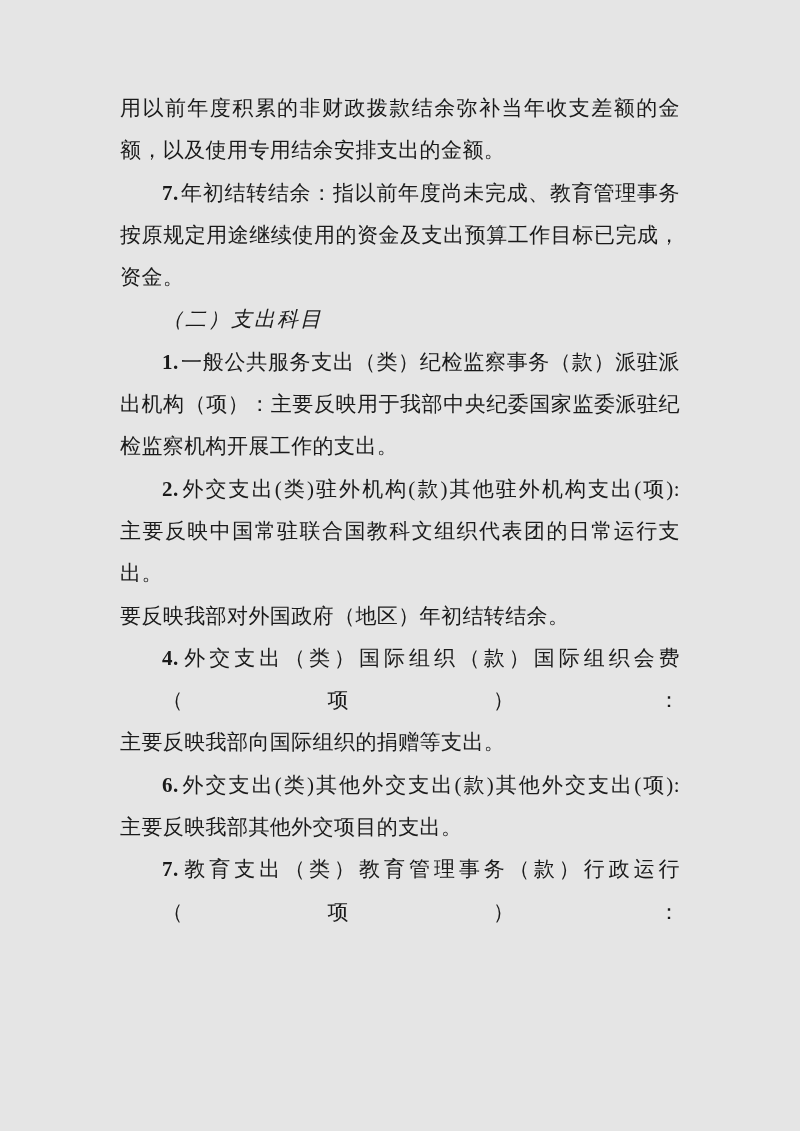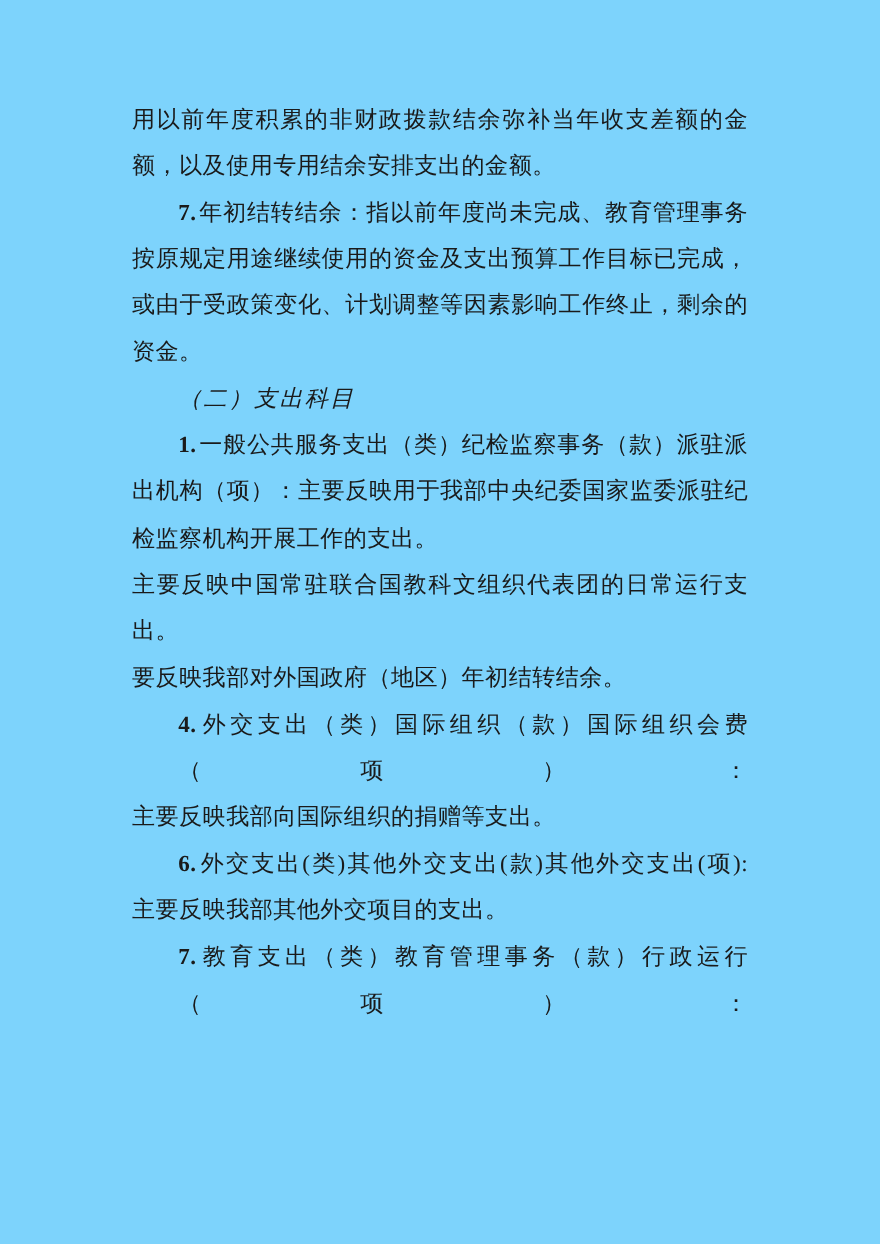--- a/index.html
+++ b/index.html
@@ -5,21 +5,21 @@
   html, body {
     margin: 0;
     padding: 0;
     background: #ffffff;
   }
   .page {
     position: relative;
     box-sizing: border-box;
     width: 800px;
     height: 1131px;
-    background: #7dd3fc;
+    background: #e5e5e5;
     padding: 87px 120px 0 120px;
     font-family: "Liberation Serif", "DejaVu Serif", serif;
     font-size: 21px;
     line-height: 42.3px;
     color: #1a1a1a;
     overflow: hidden;
   }
   .line {
     letter-spacing: 0.4px;
     text-align: justify;
@@ -45,29 +45,29 @@
 </head>
 <body>
 
 <div class="page">
 
   <div class="line jst"><span>用以前年度积累的非财政拨款结余弥补当年收支差额的金</span></div>
   <div class="line"><span>额，以及使用专用结余安排支出的金额。</span></div>
 
   <div class="line ind jst"><b class="num">7.</b><span>年初结转结余：指以前年度尚未完成、教育管理事务</span></div>
   <div class="line jst"><span>按原规定用途继续使用的资金及支出预算工作目标已完成，</span></div>
-  <div class="line jst"><span>或由于受政策变化、计划调整等因素影响工作终止，剩余的</span></div>
   <div class="line"><span>资金。</span></div>
 
   <div class="line ind head"><span>（二）支出科目</span></div>
 
   <div class="line ind jst"><b class="num">1.</b><span>一般公共服务支出（类）纪检监察事务（款）派驻派</span></div>
   <div class="line jst"><span>出机构（项）：主要反映用于我部中央纪委国家监委派驻纪</span></div>
   <div class="line"><span>检监察机构开展工作的支出。</span></div>
 
+  <div class="line ind jst"><b class="num">2.</b><span>外交支出(类)驻外机构(款)其他驻外机构支出(项):</span></div>
   <div class="line jst"><span>主要反映中国常驻联合国教科文组织代表团的日常运行支</span></div>
   <div class="line"><span>出。</span></div>
 
   <div class="line"><span>要反映我部对外国政府（地区）年初结转结余。</span></div>
 
   <div class="line ind jst"><b class="num">4.</b><span>外交支出（类）国际组织（款）国际组织会费（项）：</span></div>
 
   <div class="line"><span>主要反映我部向国际组织的捐赠等支出。</span></div>
 
   <div class="line ind jst"><b class="num">6.</b><span>外交支出(类)其他外交支出(款)其他外交支出(项):</span></div>

